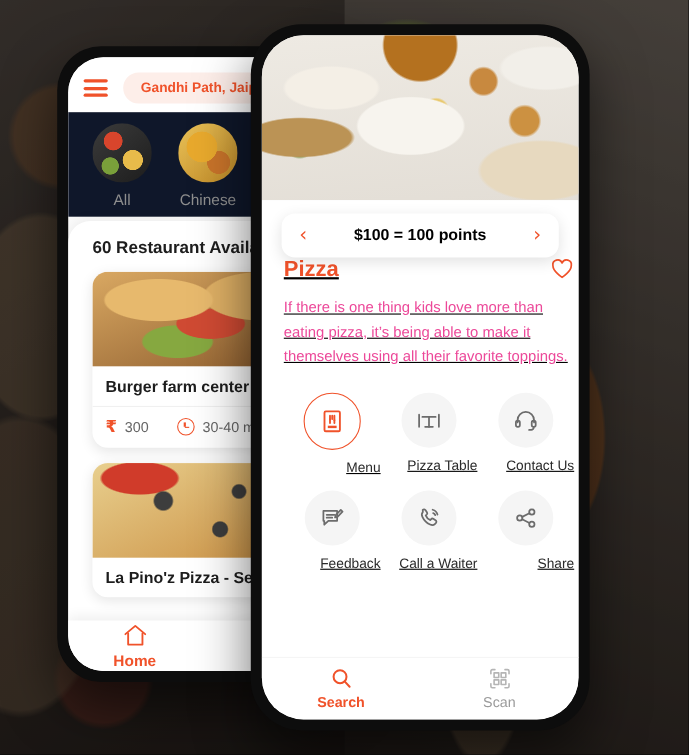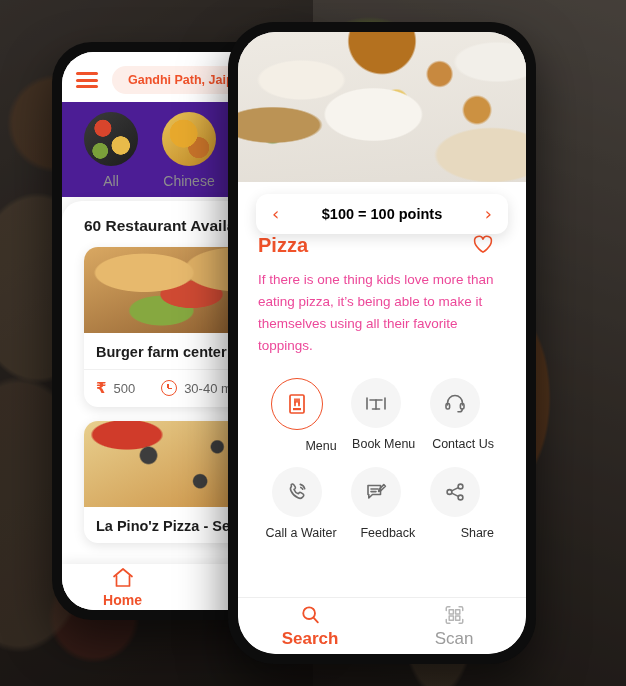--- a/index.html
+++ b/index.html
@@ -46,21 +46,21 @@
   #phone-front{left:228px;top:22px;width:308px;height:642px;border-radius:46px;}
   #phone-front .screen{left:10px;top:10px;width:288px;height:622px;border-radius:38px;
                        background:#f7f7f7;}
 
   
   .bp-header{display:flex;align-items:center;gap:14px;padding:14px 12px 8px 14px;background:#fff;}
   .hamburger{width:22px;height:16px;display:flex;flex-direction:column;justify-content:space-between;flex:none;cursor:pointer;}
   .hamburger i{display:block;height:3px;border-radius:2px;background:#f0522a;}
   .loc-pill{background:#fdeee9;color:#f0522a;font-size:12.5px;font-weight:700;
             border-radius:16px;padding:7px 16px;white-space:nowrap;}
-  .cat-row{display:flex;gap:16px;padding:10px 0 8px 18px;background:#4c1d95;}
+  .cat-row{display:flex;gap:16px;padding:10px 0 8px 18px;background:#0f172a;}
   .cat{width:62px;flex:none;text-align:center;}
   .cat .thumb{width:54px;height:54px;border-radius:50%;margin:0 auto;}
   .cat .lbl{font-size:14px;color:#8e8e8e;margin-top:7px;}
   .c1{background:radial-gradient(circle at 35% 30%,#d8452c 0 16%,rgba(0,0,0,0) 17%),
                 radial-gradient(circle at 68% 62%,#e8bb4a 0 18%,rgba(0,0,0,0) 19%),
                 radial-gradient(circle at 30% 72%,#7aa03a 0 14%,rgba(0,0,0,0) 15%),
                 linear-gradient(140deg,#3b3b3b,#1d1d1d);}
   .c2{background:radial-gradient(circle at 40% 40%,#e8a92d 0 30%,rgba(0,0,0,0) 31%),
                 radial-gradient(circle at 68% 66%,#c9742a 0 20%,rgba(0,0,0,0) 21%),
                 linear-gradient(140deg,#e9c157,#c08a27);}
@@ -119,37 +119,37 @@
       radial-gradient(ellipse at 50% 6%,#b4711f 0 16%,rgba(0,0,0,0) 17%),
       linear-gradient(175deg,#eeeae3,#e3ded6);}
 
   .points-bar{position:absolute;left:18px;right:18px;top:162px;height:40px;background:#fff;
               border-radius:12px;display:flex;align-items:center;justify-content:space-between;
               padding:0 16px;box-shadow:0 4px 14px rgba(0,0,0,.12);z-index:3;}
   .chev{color:#f0522a;font-size:18px;line-height:1;cursor:pointer;font-family:"DejaVu Sans",sans-serif;}
   .points-txt{font-size:14.5px;font-weight:700;color:#000000;}
 
   .fp-sheet{position:absolute;left:0;right:0;top:150px;bottom:56px;background:#fff;
-            padding:52px 32px 0 20px;overflow:hidden;}
+            padding:52px 4px 0 20px;overflow:hidden;text-decoration:underline;}
   .title-row{display:flex;align-items:flex-start;justify-content:space-between;}
   .dish-title{font-size:20px;font-weight:700;color:#f0522a;}
   .desc{font-size:13.5px;line-height:1.62;color:#ec4899;margin-top:12px;}
 
   .grid{display:grid;grid-template-columns:repeat(3,1fr);row-gap:14px;margin-top:22px;}
   .gi{text-align:right;cursor:pointer;}
   .gi .circ{width:50px;height:50px;border-radius:50%;background:#f5f5f5;margin:0 auto;
             display:flex;align-items:center;justify-content:center;}
   .gi.active .circ{background:#fff;border:1.6px solid #f0522a;}
   .gi .glbl{font-size:12.5px;color:#2b2b2b;margin-top:9px;}
 
   .fp-nav{position:absolute;left:0;right:0;bottom:0;height:56px;background:#fff;
           display:flex;align-items:center;border-top:1px solid #eee;
           border-radius:0 0 38px 38px;}
   .fp-nav .ni{flex:1;text-align:center;cursor:pointer;}
-  .fp-nav .ni .lbl{font-size:17px;margin-top:3px;}
+  .fp-nav .ni .lbl{font-size:13px;margin-top:3px;}
   .fp-nav .ni.active .lbl{color:#f0522a;font-weight:700;}
   .fp-nav .ni .lbl{color:#9b9b9b;}
   svg{display:block;}
 </style>
 </head>
 <body>
 
 <div class="bg-photo">
   <div class="bg-left"></div>
   <div class="bg-right"></div>
@@ -185,21 +185,21 @@
 
     <div class="bp-sheet">
       <div class="bp-count">60 Restaurant Available</div>
 
       <div class="rcard">
         <div class="photo burger-pic"></div>
         <div class="rname">Burger farm center -20</div>
         <div class="rmeta">
           <div class="it">
             <span class="rupee">₹</span>
-            <span>500</span>
+            <span>300</span>
           </div>
           <div class="it">
             <span class="clock"></span>
             <span>30-40 m</span>
           </div>
         </div>
       </div>
 
       <div class="rcard">
         <div class="photo pizza-pic"></div>
@@ -271,55 +271,55 @@
 
         <div class="gi">
           <div class="circ">
             <svg width="26" height="24" viewBox="0 0 26 24" fill="none" stroke="#6C6C6C" stroke-width="1.6" stroke-linecap="round" stroke-linejoin="round">
               <path d="M4 7v11M22 7v11"></path>
               <path d="M7 9h12"></path>
               <path d="M13 9v9"></path>
               <path d="M9.5 18h7"></path>
             </svg>
           </div>
-          <div class="glbl">Book Menu</div>
+          <div class="glbl">Pizza Table</div>
         </div>
 
         <div class="gi">
           <div class="circ">
             <svg width="24" height="24" viewBox="0 0 24 24" fill="none" stroke="#6C6C6C" stroke-width="1.6" stroke-linecap="round" stroke-linejoin="round">
               <path d="M4.5 14v-2a7.5 7.5 0 0 1 15 0v2"></path>
               <rect x="3" y="12.5" width="3.6" height="5.5" rx="1.6"></rect>
               <rect x="17.4" y="12.5" width="3.6" height="5.5" rx="1.6"></rect>
               <path d="M19.2 18v.6a2.2 2.2 0 0 1-2.2 2.2h-2"></path>
             </svg>
           </div>
           <div class="glbl">Contact Us</div>
         </div>
 
         <div class="gi">
           <div class="circ">
             <svg width="24" height="24" viewBox="0 0 24 24" fill="none" stroke="#6C6C6C" stroke-width="1.6" stroke-linecap="round" stroke-linejoin="round">
+              <path d="M4 5.5h12.5v9H8.5L4.8 18v-3.5H4Z"></path>
+              <path d="M7 9h7M7 11.6h5"></path>
+              <path d="M19.8 4.6 21.4 6.2 16.8 10.8l-2.2.6.6-2.2Z"></path>
+            </svg>
+          </div>
+          <div class="glbl">Feedback</div>
+        </div>
+
+        <div class="gi">
+          <div class="circ">
+            <svg width="24" height="24" viewBox="0 0 24 24" fill="none" stroke="#6C6C6C" stroke-width="1.6" stroke-linecap="round" stroke-linejoin="round">
               <path d="M6.3 4.6c.9-.9 2-.6 2.6.3l1.3 2c.4.7.3 1.4-.3 1.9l-.9.7c.7 1.9 2.4 3.6 4.3 4.3l.7-.9c.5-.6 1.2-.7 1.9-.3l2 1.3c.9.6 1.2 1.7.3 2.6l-.9.9c-1 1-2.6 1.2-4.3.4-2.6-1.2-5.8-4.4-7-7-0.8-1.7-.6-3.3.4-4.3Z"></path>
               <path d="M15.3 4.4a6 6 0 0 1 4.4 4.4"></path>
               <path d="M15.8 7.4a3 3 0 0 1 1.9 1.9"></path>
             </svg>
           </div>
           <div class="glbl">Call a Waiter</div>
-        </div>
-
-        <div class="gi">
-          <div class="circ">
-            <svg width="24" height="24" viewBox="0 0 24 24" fill="none" stroke="#6C6C6C" stroke-width="1.6" stroke-linecap="round" stroke-linejoin="round">
-              <path d="M4 5.5h12.5v9H8.5L4.8 18v-3.5H4Z"></path>
-              <path d="M7 9h7M7 11.6h5"></path>
-              <path d="M19.8 4.6 21.4 6.2 16.8 10.8l-2.2.6.6-2.2Z"></path>
-            </svg>
-          </div>
-          <div class="glbl">Feedback</div>
         </div>
 
         <div class="gi">
           <div class="circ">
             <svg width="24" height="24" viewBox="0 0 24 24" fill="none" stroke="#6C6C6C" stroke-width="1.6" stroke-linecap="round" stroke-linejoin="round">
               <circle cx="17.5" cy="6.5" r="2.4"></circle>
               <circle cx="6.5" cy="12" r="2.4"></circle>
               <circle cx="17.5" cy="17.5" r="2.4"></circle>
               <path d="M8.7 10.9 15.3 7.6M8.7 13.1l6.6 3.3"></path>
             </svg>

